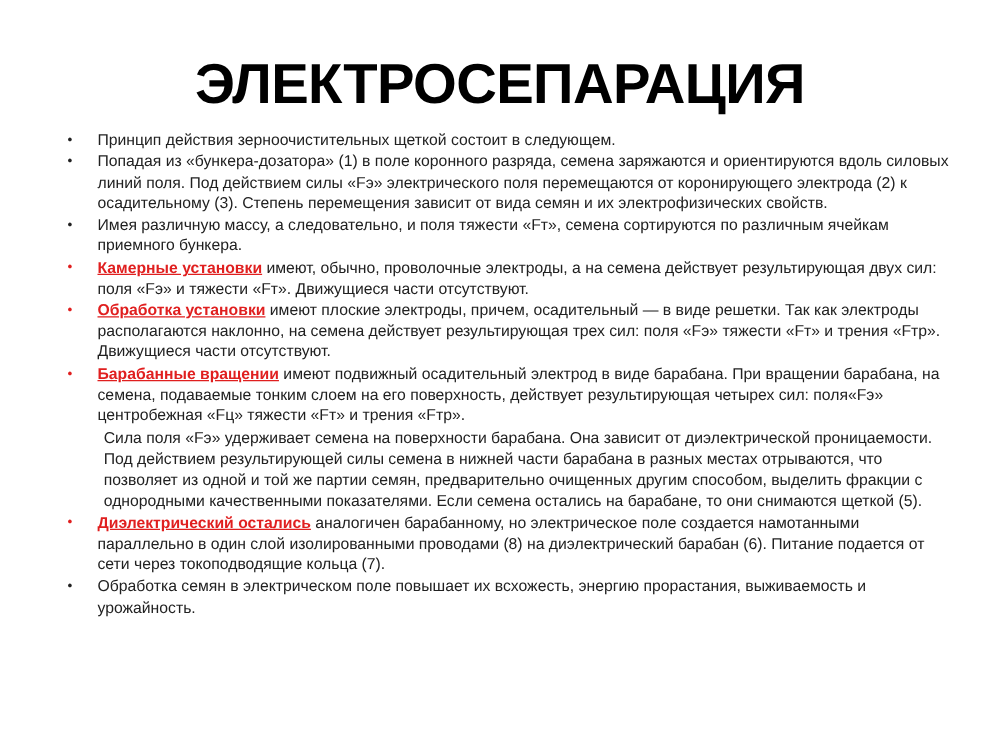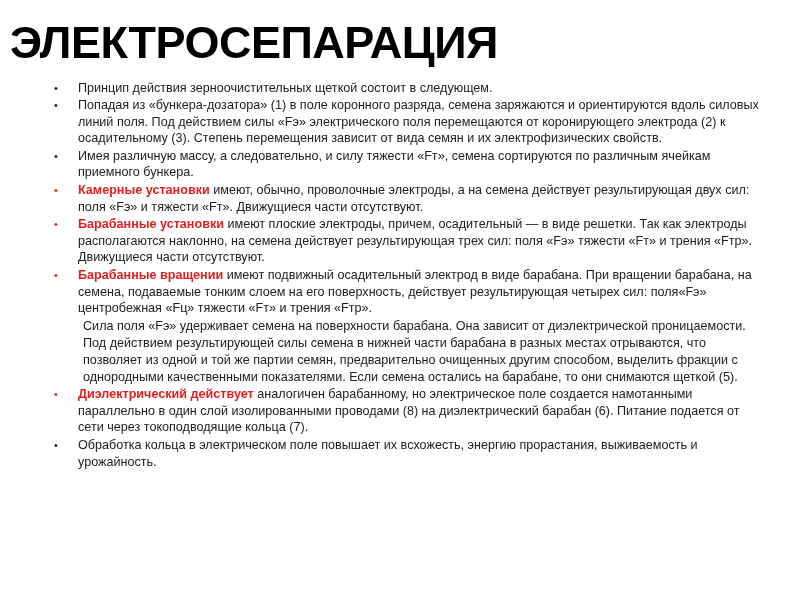--- a/index.html
+++ b/index.html
@@ -11,22 +11,22 @@
     font-family: "Liberation Sans", "DejaVu Sans", sans-serif;
     color: var(--ink);
     overflow: hidden;
   }
   .slide {
     width: 800px; height: 600px;
     padding: 0;
     position: relative;
   }
   .title {
-    margin: 18px 10px 12px;
-    text-align: left;
+    margin: 42px 10px 12px;
+    text-align: center;
     font-size: 45px;
     line-height: 1.1;
     font-weight: bold;
     letter-spacing: -0.5px;
     color: #000000;
     font-family: "Liberation Sans", "DejaVu Sans", sans-serif;
   }
   .content {
     padding: 0 38px 0 40px;
     font-size: 12.6px;
@@ -44,20 +44,21 @@
   }
   .marker.red { color: var(--accent); }
   .marker.black { color: var(--ink); }
   .text { flex: 1 1 auto; }
   .plain {
     padding-left: 43px;
   }
   .lead {
     color: var(--accent);
     font-weight: bold;
+    text-decoration: underline;
   }
 </style>
 </head>
 <body>
 
 <div class="slide">
   <h1 class="title">ЭЛЕКТРОСЕПАРАЦИЯ</h1>
 
   <div class="content">
 
@@ -66,50 +67,50 @@
       <span class="text">Принцип действия зерноочистительных щеткой состоит в следующем.</span>
     </div>
 
     <div class="item">
       <span class="marker black">•</span>
       <span class="text">Попадая из «бункера-дозатора» (1) в поле коронного разряда, семена заряжаются и ориентируются вдоль силовых линий поля. Под действием силы «Fэ» электрического поля перемещаются от коронирующего электрода (2) к осадительному (3). Степень перемещения зависит от вида семян и их электрофизических свойств.</span>
     </div>
 
     <div class="item">
       <span class="marker black">•</span>
-      <span class="text">Имея различную массу, а следовательно, и силу тяжести «Fт», семена сортируются по различным ячейкам приемного бункера.</span>
+      <span class="text">Имея различную массу, а следовательно, и поля тяжести «Fт», семена сортируются по различным ячейкам приемного бункера.</span>
     </div>
 
     <div class="item">
       <span class="marker red">•</span>
       <span class="text"><span class="lead">Камерные установки</span><span> имеют, обычно, проволочные электроды, а на семена действует результирующая двух сил: поля «Fэ» и тяжести «Fт». Движущиеся части отсутствуют.</span></span>
     </div>
 
     <div class="item">
       <span class="marker red">•</span>
-      <span class="text"><span class="lead">Барабанные установки</span><span> имеют плоские электроды, причем, осадительный — в виде решетки. Так как электроды располагаются наклонно, на семена действует результирующая трех сил: поля «Fэ» тяжести «Fт» и трения «Fтр». Движущиеся части отсутствуют.</span></span>
+      <span class="text"><span class="lead">Обработка установки</span><span> имеют плоские электроды, причем, осадительный — в виде решетки. Так как электроды располагаются наклонно, на семена действует результирующая трех сил: поля «Fэ» тяжести «Fт» и трения «Fтр». Движущиеся части отсутствуют.</span></span>
     </div>
 
     <div class="item">
       <span class="marker red">•</span>
       <span class="text"><span class="lead">Барабанные вращении</span><span> имеют подвижный осадительный электрод в виде барабана. При вращении барабана, на семена, подаваемые тонким слоем на его поверхность, действует результирующая четырех сил: поля«Fэ» центробежная «Fц» тяжести «Fт» и трения «Fтр».</span></span>
     </div>
 
     <div class="item plain">
       <span class="text">Сила поля «Fэ» удерживает семена на поверхности барабана. Она зависит от диэлектрической проницаемости.</span>
     </div>
 
     <div class="item plain">
       <span class="text">Под действием результирующей силы семена в нижней части барабана в разных местах отрываются, что позволяет из одной и той же партии семян, предварительно очищенных другим способом, выделить фракции с однородными качественными показателями. Если семена остались на барабане, то они снимаются щеткой (5).</span>
     </div>
 
     <div class="item">
       <span class="marker red">•</span>
-      <span class="text"><span class="lead">Диэлектрический действует</span><span> аналогичен барабанному, но электрическое поле создается намотанными параллельно в один слой изолированными проводами (8) на диэлектрический барабан (6). Питание подается от сети через токоподводящие кольца (7).</span></span>
+      <span class="text"><span class="lead">Диэлектрический остались</span><span> аналогичен барабанному, но электрическое поле создается намотанными параллельно в один слой изолированными проводами (8) на диэлектрический барабан (6). Питание подается от сети через токоподводящие кольца (7).</span></span>
     </div>
 
     <div class="item">
       <span class="marker black">•</span>
-      <span class="text">Обработка кольца в электрическом поле повышает их всхожесть, энергию прорастания, выживаемость и урожайность.</span>
+      <span class="text">Обработка семян в электрическом поле повышает их всхожесть, энергию прорастания, выживаемость и урожайность.</span>
     </div>
 
   </div>
 </div>
 
 </body></html>

